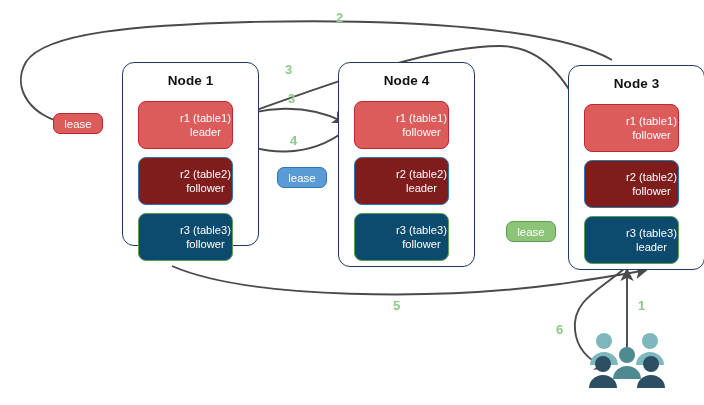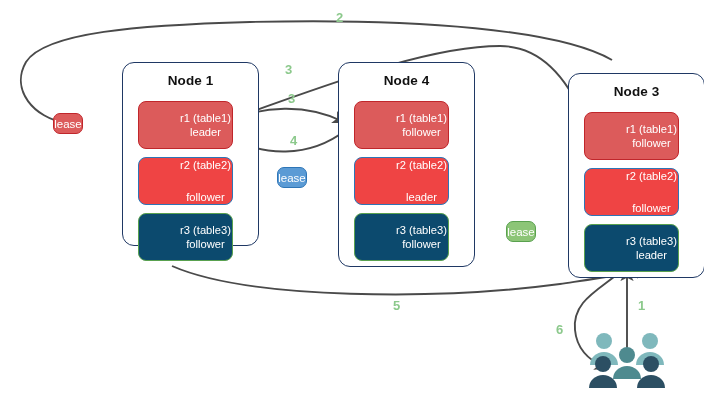--- a/index.html
+++ b/index.html
@@ -55,34 +55,34 @@
     align-items: center;
     justify-content: center;
     color: #ffffff;
     font-size: 11.2px;
     line-height: 14px;
     text-align: center;
     padding-left: 40px;
   }
   .replica .ln { display: block; }
   .rep-red   { background: #DC5B5B; border: 1.4px solid #C0262B; }
-  .rep-blue  { background: #ef4444; border: 1.4px solid #2E75B6; justify-content: space-between; }
+  .rep-blue  { background: #7f1d1d; border: 1.4px solid #2E75B6; }
   .rep-green { background: #0c4a6e; border: 1.4px solid #59A14F; }
 
   .lease {
     position: absolute;
     border-radius: 7px;
     box-sizing: border-box;
     display: flex;
     align-items: center;
     justify-content: center;
     color: #ffffff;
     font-size: 11.5px;
     height: 21px;
-    width: 30px;
+    width: 50px;
   }
   .lease-red   { background: #DC5B5B; border: 1.4px solid #C0262B; }
   .lease-blue  { background: #5B9BD5; border: 1.4px solid #2E75B6; }
   .lease-green { background: #8CC577; border: 1.4px solid #59A14F; }
 
   .step-num {
     position: absolute;
     color: #8CC98C;
     font-size: 13px;
     font-weight: bold;
@@ -144,21 +144,21 @@
     <div class="replica rep-blue" style="top:94px;">
       <span class="ln">r2 (table2)</span>
       <span class="ln">leader</span>
     </div>
     <div class="replica rep-green" style="top:150px;">
       <span class="ln">r3 (table3)</span>
       <span class="ln">follower</span>
     </div>
   </div>
 
-  <div class="node-box" style="left:568px; top:73px; width:137px; height:205px;">
+  <div class="node-box" style="left:568px; top:65px; width:137px; height:205px;">
     <div class="node-title">Node 3</div>
     <div class="replica rep-red" style="top:38px;">
       <span class="ln">r1 (table1)</span>
       <span class="ln">follower</span>
     </div>
     <div class="replica rep-blue" style="top:94px;">
       <span class="ln">r2 (table2)</span>
       <span class="ln">follower</span>
     </div>
     <div class="replica rep-green" style="top:150px;">

